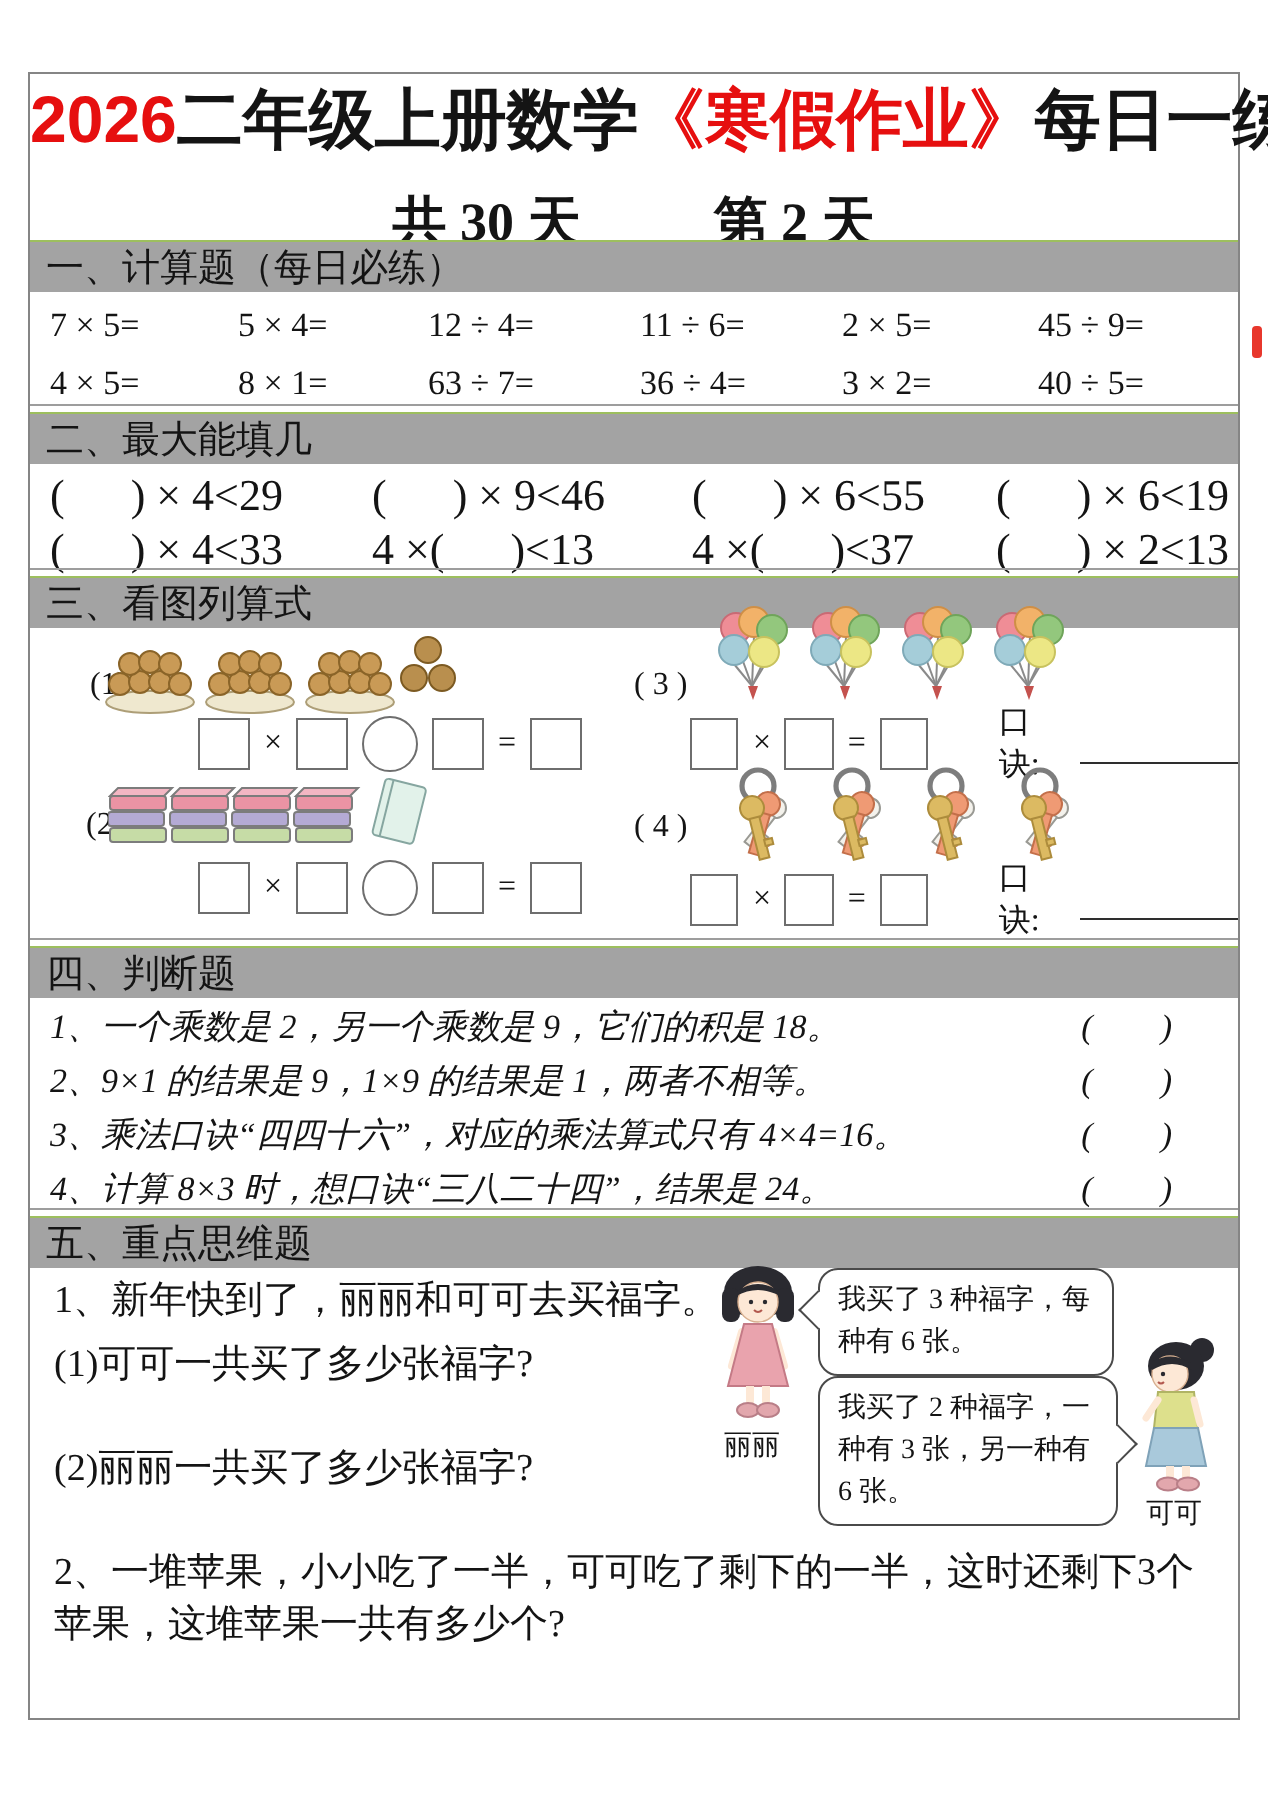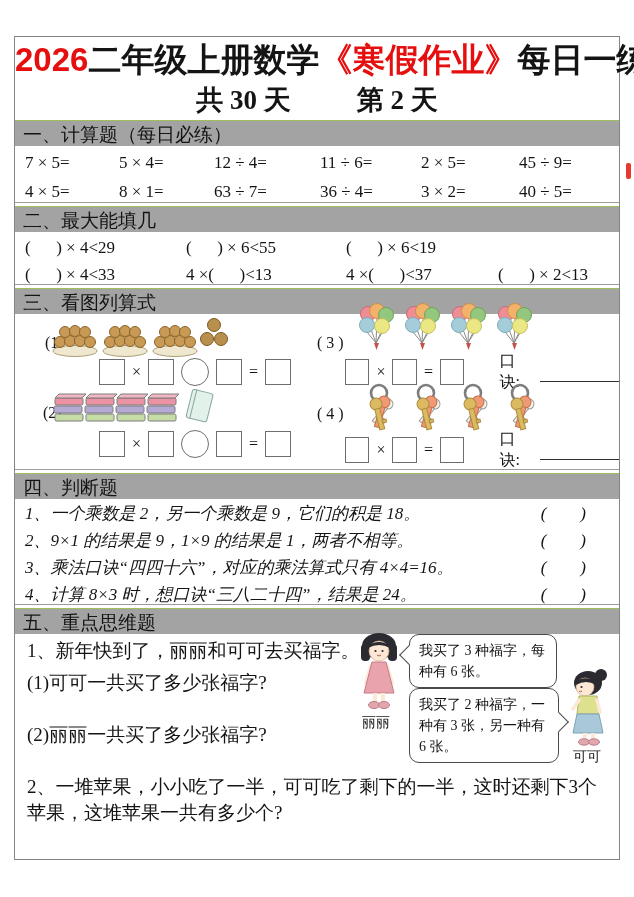--- a/index.html
+++ b/index.html
@@ -4,33 +4,33 @@
 <style>
   html,body{margin:0;padding:0;background:#fff;}
   .page{position:relative;width:634px;height:897px;background:#ffffff;overflow:hidden;
         font-family:"Liberation Serif","DejaVu Serif",serif;color:#141414;}
   .sheet{position:absolute;left:14px;top:36px;width:604px;height:822px;
          border:1px solid #858585;background:#fff;}
   .title{position:absolute;top:2px;left:0;width:100%;text-align:left;
          font-family:"Liberation Sans","DejaVu Sans",sans-serif;
          font-weight:bold;font-size:33px;line-height:42px;white-space:nowrap;}
   .red{color:#e60f0f;}
-  .subtitle{position:absolute;top:45px;left:0;width:100%;text-align:center;
+  .subtitle{position:absolute;top:56px;left:0;width:100%;text-align:center;
             font-weight:bold;font-size:27px;line-height:36px;}
   .subtitle span:first-child{margin-right:66px;}
   .bar{position:absolute;left:0;width:100%;height:26px;background:#a3a3a3;
        box-sizing:border-box;padding:2px 0 0 8px;font-size:19px;line-height:23px;
        border-top:1px solid #9dbf5e;}
   .sep{position:absolute;left:0;width:100%;border-top:1px solid #9d9d9d;height:0;}
   .grid6{position:absolute;left:0;width:100%;display:grid;box-sizing:border-box;
          grid-template-columns:94px 95px 106px 101px 98px auto;padding-left:10px;
          font-size:17px;line-height:24px;}
   .grid4{position:absolute;left:0;width:100%;display:grid;box-sizing:border-box;
          grid-template-columns:161px 160px 152px auto;padding-left:10px;
-         font-size:17px;line-height:24px;}
+         font-size:22px;line-height:24px;}
   .pre{white-space:pre;}
   .plabel{position:absolute;font-size:16px;}
   .art{position:absolute;}
   .eqrow{position:absolute;display:flex;align-items:center;gap:7px;height:30px;font-size:16px;}
   .eqbox{width:26px;height:26px;border:1px solid #6e6e6e;background:#fff;box-sizing:border-box;}
   .eqcircle{width:28px;height:28px;border:1px solid #6e6e6e;border-radius:50%;box-sizing:border-box;}
   .koujue{margin-left:28px;font-size:16px;}
   .blankline{width:84px;height:18px;border-bottom:1px solid #2e2e2e;}
   .jrow{position:absolute;left:10px;right:33px;display:flex;justify-content:space-between;
         font-size:17px;line-height:24px;font-style:italic;}
@@ -74,20 +74,21 @@
       <span>63 ÷ 7=</span>
       <span>36 ÷ 4=</span>
       <span>3 × 2=</span>
       <span>40 ÷ 5=</span>
     </div>
 
     <div class="sep" style="top:165px"></div>
     <div class="bar" style="top:169px">二、最大能填几</div>
     <div class="grid4" style="top:199px">
       <span class="pre">(      ) × 4&lt;29</span>
+      <span class="pre">(      ) × 9&lt;46</span>
       <span class="pre">(      ) × 6&lt;55</span>
       <span class="pre">(      ) × 6&lt;19</span>
     </div>
     <div class="grid4" style="top:226px">
       <span class="pre">(      ) × 4&lt;33</span>
       <span class="pre">4 ×(      )&lt;13</span>
       <span class="pre">4 ×(      )&lt;37</span>
       <span class="pre">(      ) × 2&lt;13</span>
     </div>
 

